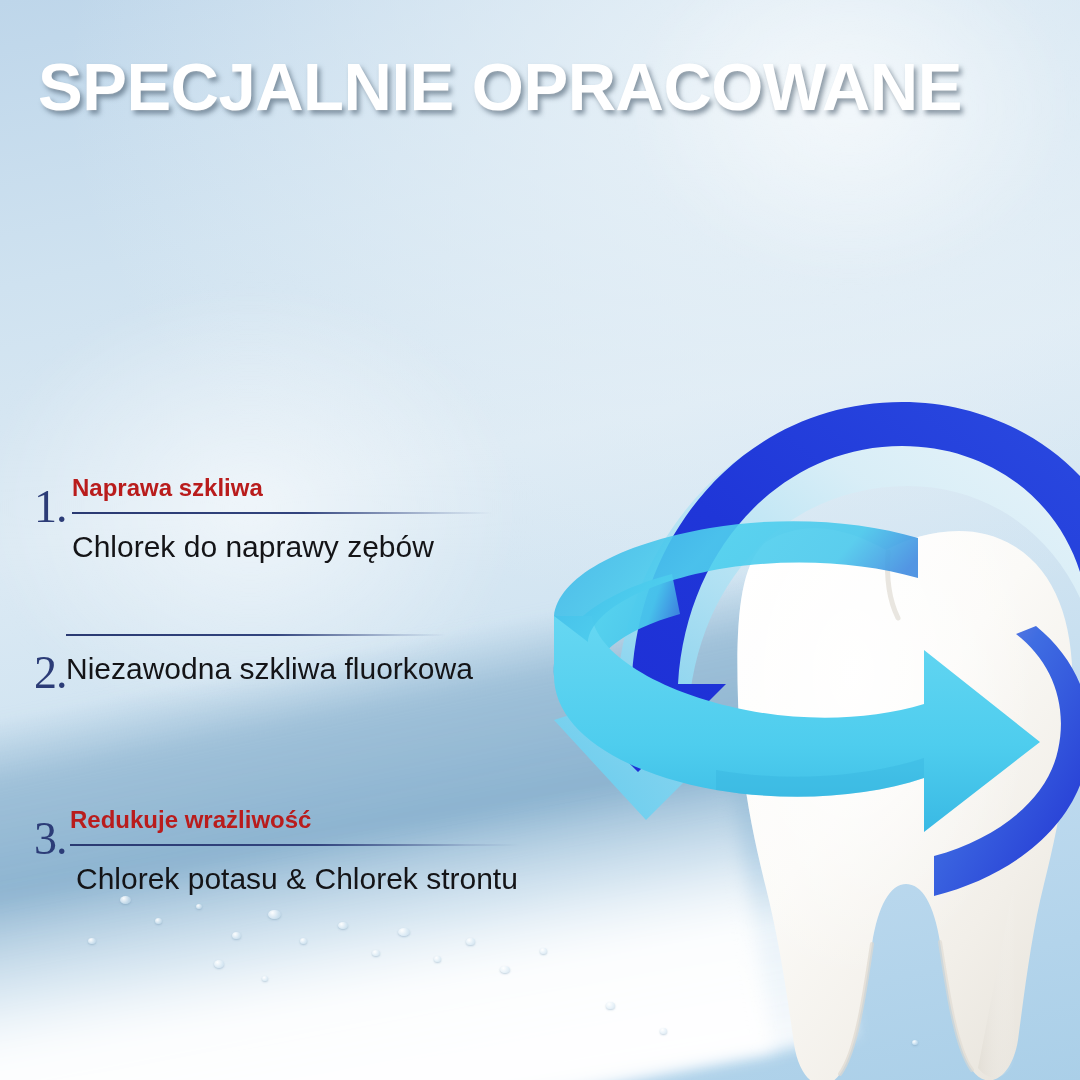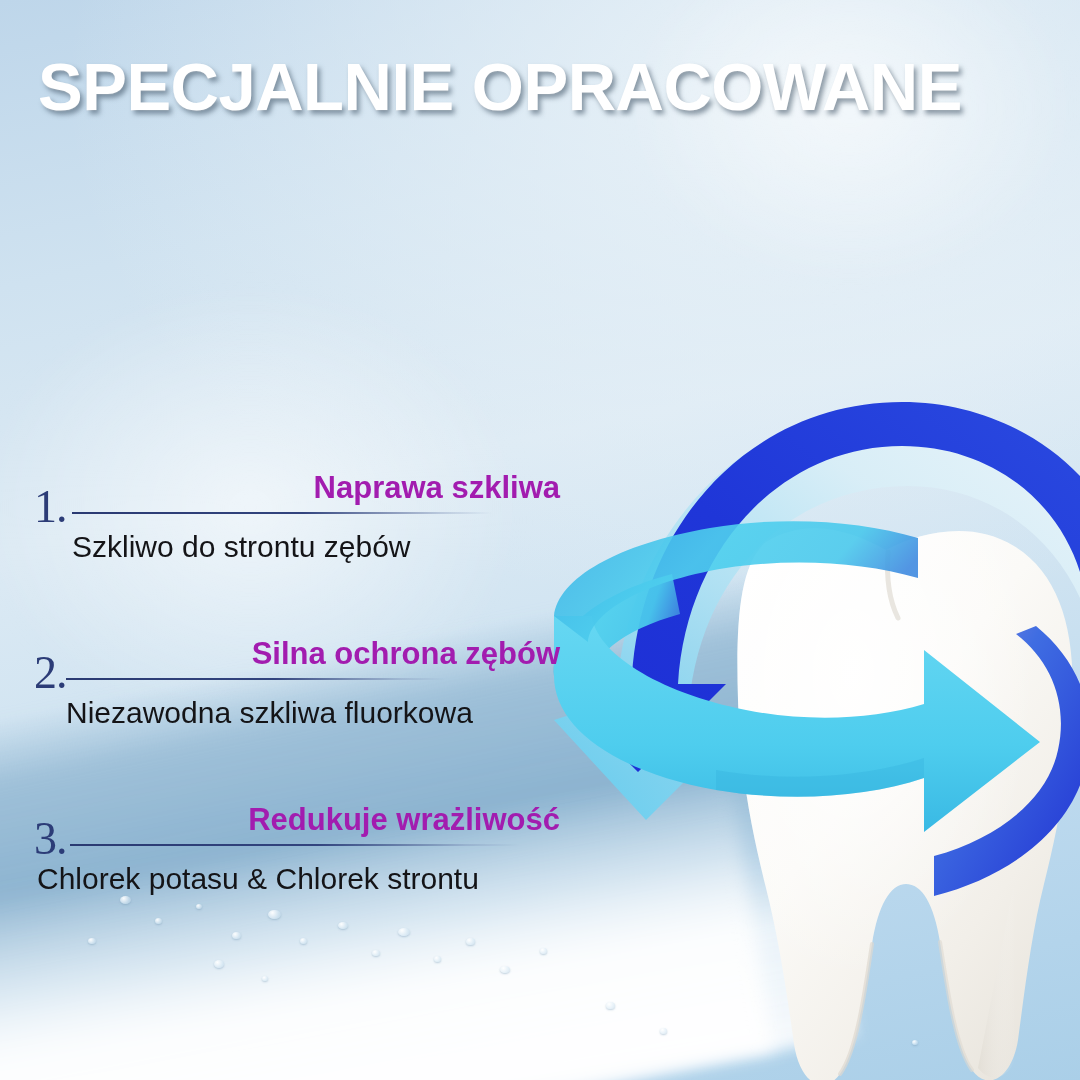--- a/index.html
+++ b/index.html
@@ -98,26 +98,25 @@
     top: 18px;
     font-family: "Liberation Serif", serif;
     font-size: 46px;
     font-weight: 400;
     color: #2c3c77;
     line-height: 1;
     letter-spacing: -1px;
   }
   .f-title {
     margin-left: 72px;
-    font-size: 31px;
+    font-size: 24px;
     font-weight: 700;
-    color: #a21caf;
+    color: #b91c1c;
     line-height: 44px;
     white-space: nowrap;
-    text-align: right;
   }
   .f-rule {
     margin-left: 72px;
     height: 2px;
     margin-top: 2px;
     background: linear-gradient(to right, #2a3a72 0%, #32447e 55%, rgba(120,140,180,.35) 88%, rgba(160,180,210,0) 100%);
   }
   .f-sub {
     margin-left: 72px;
     margin-top: 14px;
@@ -125,21 +124,21 @@
     font-weight: 400;
     color: #141417;
     line-height: 38px;
     white-space: nowrap;
   }
   .f1 .f-rule { width: 420px; }
   .f2 .f-rule { width: 380px; }
   .f3 .f-rule { width: 450px; }
   .f2 .f-title, .f2 .f-sub { margin-left: 66px; }
   .f3 .f-title { margin-left: 70px; }
-  .f3 .f-sub { margin-left: 37px; }
+  .f3 .f-sub { margin-left: 76px; }
   .f3 .f-rule { margin-left: 70px; }
   .f2 .f-rule { margin-left: 66px; }
 
   
   .art {
     position: absolute;
     left: 520px; top: 280px;
     width: 560px; height: 800px;
   }
   .art svg { display: block; width: 100%; height: 100%; }
@@ -330,26 +329,25 @@
       </g>
     </svg>
   </div>
 
   <div class="features">
 
     <div class="feature f1">
       <div class="f-num">1.</div>
       <div class="f-title">Naprawa szkliwa</div>
       <div class="f-rule"></div>
-      <div class="f-sub">Szkliwo do strontu zębów</div>
+      <div class="f-sub">Chlorek do naprawy zębów</div>
     </div>
 
     <div class="feature f2">
       <div class="f-num">2.</div>
-      <div class="f-title">Silna ochrona zębów</div>
       <div class="f-rule"></div>
       <div class="f-sub">Niezawodna szkliwa fluorkowa</div>
     </div>
 
     <div class="feature f3">
       <div class="f-num">3.</div>
       <div class="f-title">Redukuje wrażliwość</div>
       <div class="f-rule"></div>
       <div class="f-sub">Chlorek potasu &amp; Chlorek strontu</div>
     </div>

